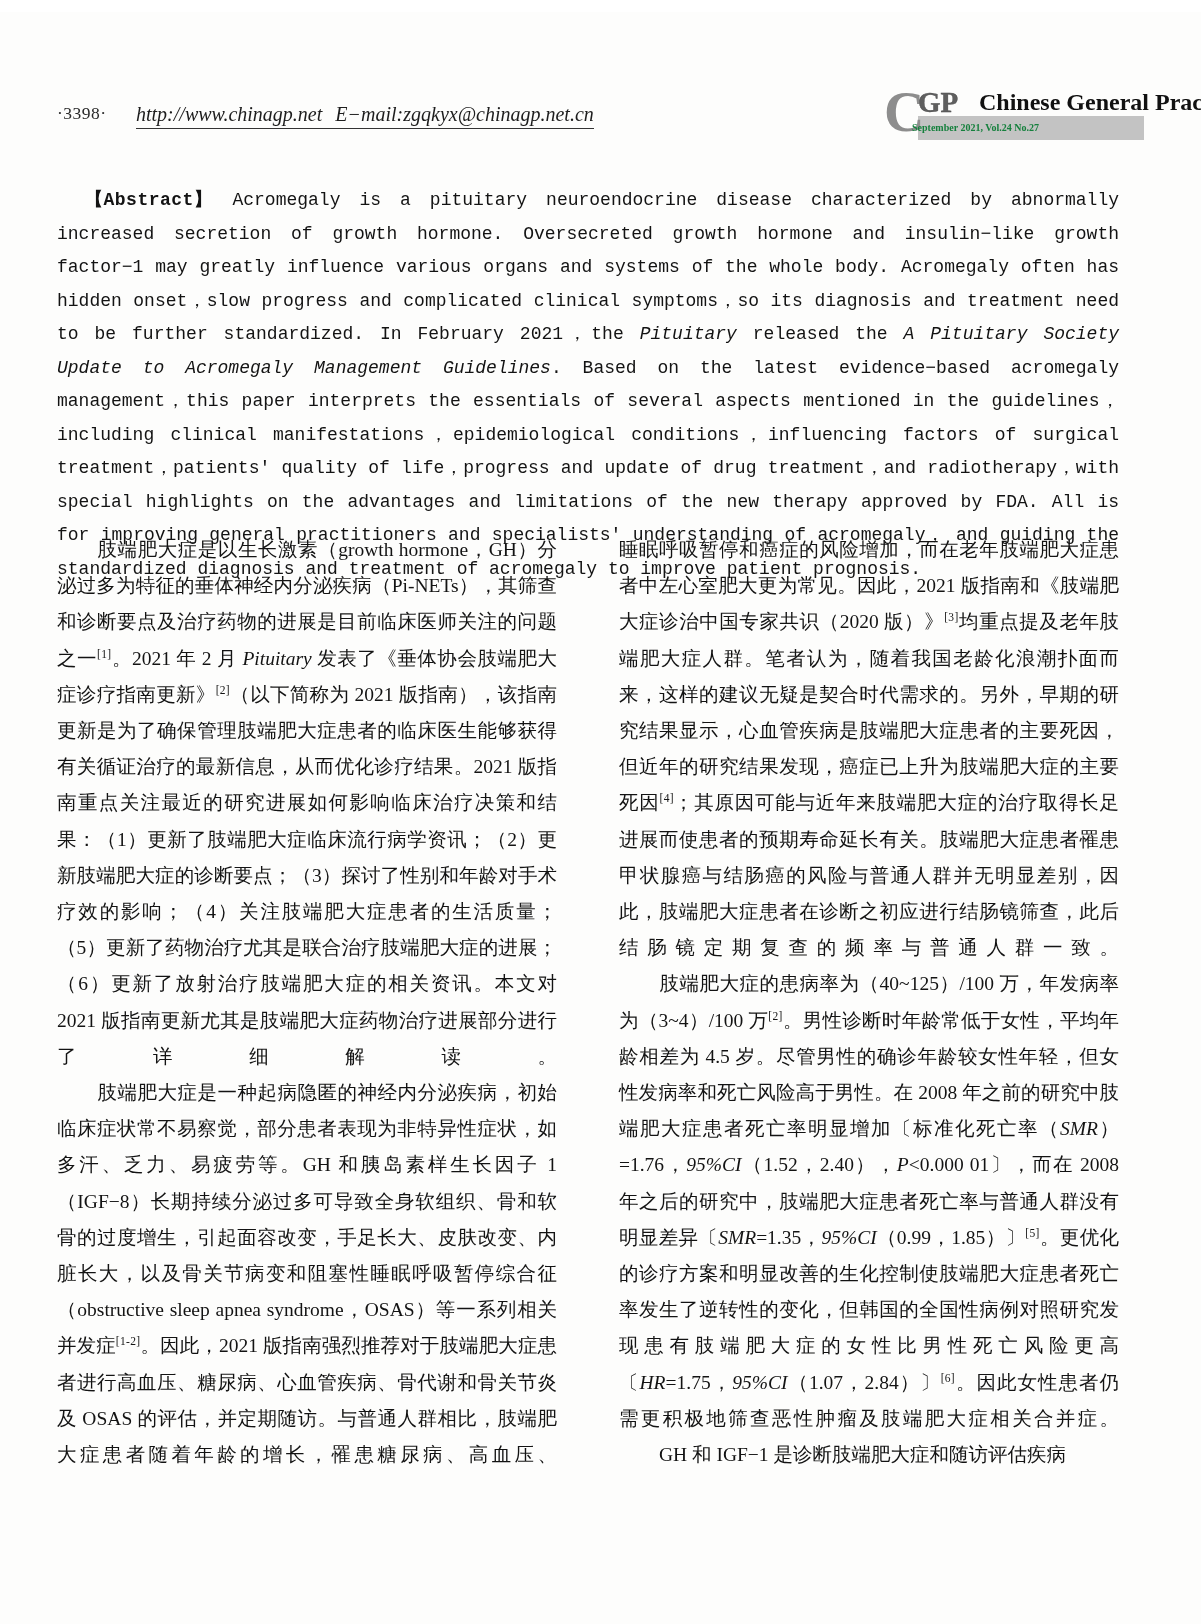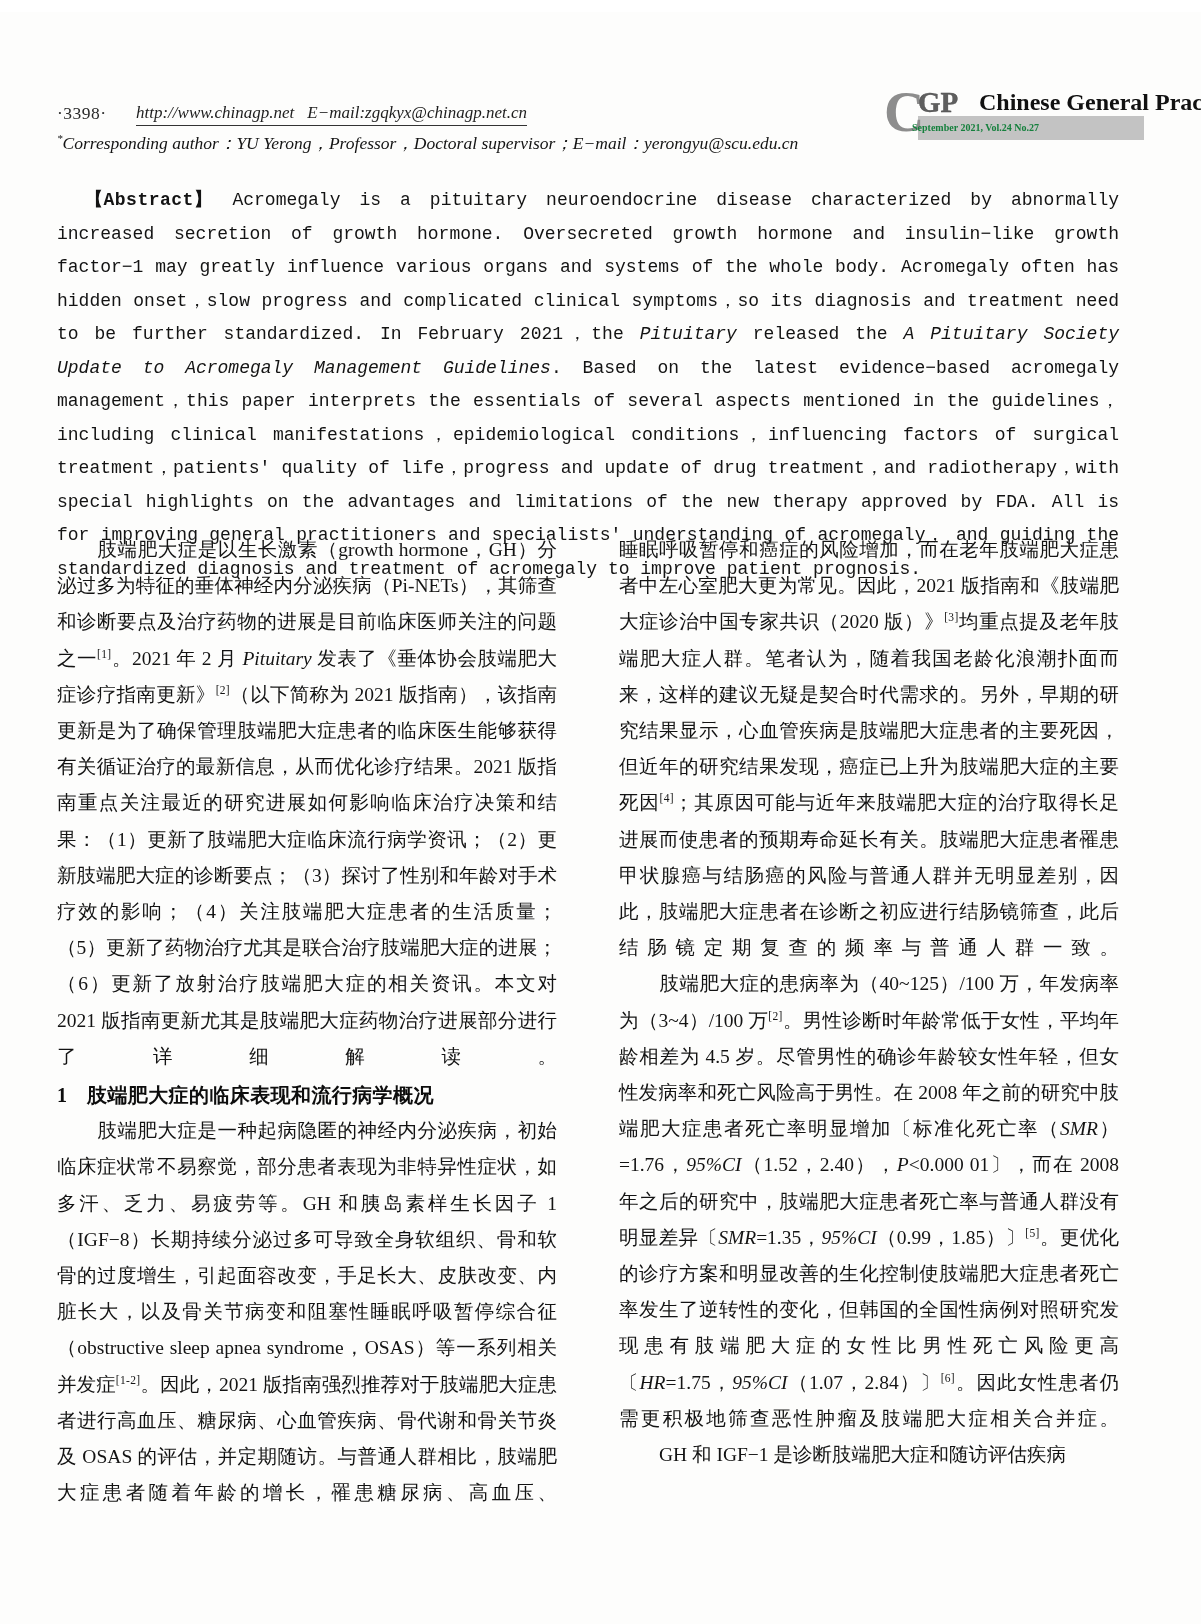--- a/index.html
+++ b/index.html
@@ -39,21 +39,21 @@
     letter-spacing: 0.5px;
     color: #2a2a2a;
     white-space: nowrap;
   }
   .head-links {
     position: absolute;
     left: 136px;
     top: 55px;
     font-family: "Liberation Serif", serif;
     font-style: italic;
-    font-size: 17px;
+    font-size: 20px;
     color: #1d1d1d;
     border-bottom: 1.2px solid #333;
     padding-bottom: 2px;
     white-space: nowrap;
   }
   .head-links .sep { display:inline-block; width: 13px; }
 
   
   .journal-logo {
     position: absolute;
@@ -232,36 +232,34 @@
     <div class="journal-logo">
       <div class="logo-issue-band"></div>
       <div class="logo-c">C</div>
       <div class="logo-gp">GP</div>
       <div class="logo-title">Chinese General Practice</div>
       <div class="logo-issue">September  2021, Vol.24  No.27</div>
     </div>
   </div>
 
   <div class="meta-block">
-    <div class="meta-line"><sup>*</sup><span>Corresponding author：YU Yerong，Professor，Doctoral supervisor；E−mail：yerongyu@scu.edu.cn</span></div>
   </div>
 
   <div class="abstract-block">
 
     <p class="abstract-para"><span class="lead">【Abstract】</span><span class="lead-gap"></span><span>Acromegaly is a pituitary neuroendocrine disease characterized by abnormally increased secretion of growth hormone. Oversecreted growth hormone and insulin−like growth factor−1 may greatly influence various organs and systems of the whole body. Acromegaly often has hidden onset，slow progress and complicated clinical symptoms，so its diagnosis and treatment need to be further standardized. In February 2021，the </span><i>Pituitary</i><span> released the </span><i>A Pituitary Society Update to Acromegaly Management Guidelines</i><span>. Based on the latest evidence−based acromegaly management，this paper interprets the essentials of several aspects mentioned in the guidelines，including clinical manifestations，epidemiological conditions，influencing factors of surgical treatment，patients′ quality of life，progress and update of drug treatment，and radiotherapy，with special highlights on the advantages and limitations of the new therapy approved by FDA. All is for improving general practitioners and specialists′ understanding of acromegaly， and guiding the standardized diagnosis and treatment of acromegaly to improve patient prognosis.</span></p>
 
   </div>
 
   <div class="body-cols">
 
     <div class="col col-left">
 
       <p class="cn-para"><span class="indent"></span><span>肢端肥大症是以生长激素（growth hormone，GH）分泌过多为特征的垂体神经内分泌疾病（Pi-NETs），其筛查和诊断要点及治疗药物的进展是目前临床医师关注的问题之一</span><sup>[1]</sup><span>。2021 年 2 月 </span><i>Pituitary</i><span> 发表了《垂体协会肢端肥大症诊疗指南更新》</span><sup>[2]</sup><span>（以下简称为 2021 版指南），该指南更新是为了确保管理肢端肥大症患者的临床医生能够获得有关循证治疗的最新信息，从而优化诊疗结果。2021 版指南重点关注最近的研究进展如何影响临床治疗决策和结果：（1）更新了肢端肥大症临床流行病学资讯；（2）更新肢端肥大症的诊断要点；（3）探讨了性别和年龄对手术疗效的影响；（4）关注肢端肥大症患者的生活质量；（5）更新了药物治疗尤其是联合治疗肢端肥大症的进展；（6）更新了放射治疗肢端肥大症的相关资讯。本文对 2021 版指南更新尤其是肢端肥大症药物治疗进展部分进行了详细解读。</span></p>
 
-      <h2 class="sec-head"><span class="num">1</span><span>肢端肥大症的临床表现和流行病学概况</span></h2>
 
       <p class="cn-para"><span class="indent"></span><span>肢端肥大症是一种起病隐匿的神经内分泌疾病，初始临床症状常不易察觉，部分患者表现为非特异性症状，如多汗、乏力、易疲劳等。GH 和胰岛素样生长因子 1（IGF−8）长期持续分泌过多可导致全身软组织、骨和软骨的过度增生，引起面容改变，手足长大、皮肤改变、内脏长大，以及骨关节病变和阻塞性睡眠呼吸暂停综合征（obstructive sleep apnea syndrome，OSAS）等一系列相关并发症</span><sup>[1-2]</sup><span>。因此，2021 版指南强烈推荐对于肢端肥大症患者进行高血压、糖尿病、心血管疾病、骨代谢和骨关节炎及 OSAS 的评估，并定期随访。与普通人群相比，肢端肥大症患者随着年龄的增长，罹患糖尿病、高血压、</span></p>
 
     </div>
 
     <div class="col col-right">
 
       <p class="cn-para"><span>睡眠呼吸暂停和癌症的风险增加，而在老年肢端肥大症患者中左心室肥大更为常见。因此，2021 版指南和《肢端肥大症诊治中国专家共识（2020 版）》</span><sup>[3]</sup><span>均重点提及老年肢端肥大症人群。笔者认为，随着我国老龄化浪潮扑面而来，这样的建议无疑是契合时代需求的。另外，早期的研究结果显示，心血管疾病是肢端肥大症患者的主要死因，但近年的研究结果发现，癌症已上升为肢端肥大症的主要死因</span><sup>[4]</sup><span>；其原因可能与近年来肢端肥大症的治疗取得长足进展而使患者的预期寿命延长有关。肢端肥大症患者罹患甲状腺癌与结肠癌的风险与普通人群并无明显差别，因此，肢端肥大症患者在诊断之初应进行结肠镜筛查，此后结肠镜定期复查的频率与普通人群一致。</span></p>
 
       <p class="cn-para"><span class="indent"></span><span>肢端肥大症的患病率为（40~125）/100 万，年发病率为（3~4）/100 万</span><sup>[2]</sup><span>。男性诊断时年龄常低于女性，平均年龄相差为 4.5 岁。尽管男性的确诊年龄较女性年轻，但女性发病率和死亡风险高于男性。在 2008 年之前的研究中肢端肥大症患者死亡率明显增加〔标准化死亡率（</span><i>SMR</i><span>）=1.76，</span><i>95%CI</i><span>（1.52，2.40），</span><i>P</i><span>&lt;0.000 01〕，而在 2008 年之后的研究中，肢端肥大症患者死亡率与普通人群没有明显差异〔</span><i>SMR</i><span>=1.35，</span><i>95%CI</i><span>（0.99，1.85）〕</span><sup>[5]</sup><span>。更优化的诊疗方案和明显改善的生化控制使肢端肥大症患者死亡率发生了逆转性的变化，但韩国的全国性病例对照研究发现患有肢端肥大症的女性比男性死亡风险更高〔</span><i>HR</i><span>=1.75，</span><i>95%CI</i><span>（1.07，2.84）〕</span><sup>[6]</sup><span>。因此女性患者仍需更积极地筛查恶性肿瘤及肢端肥大症相关合并症。</span></p>

